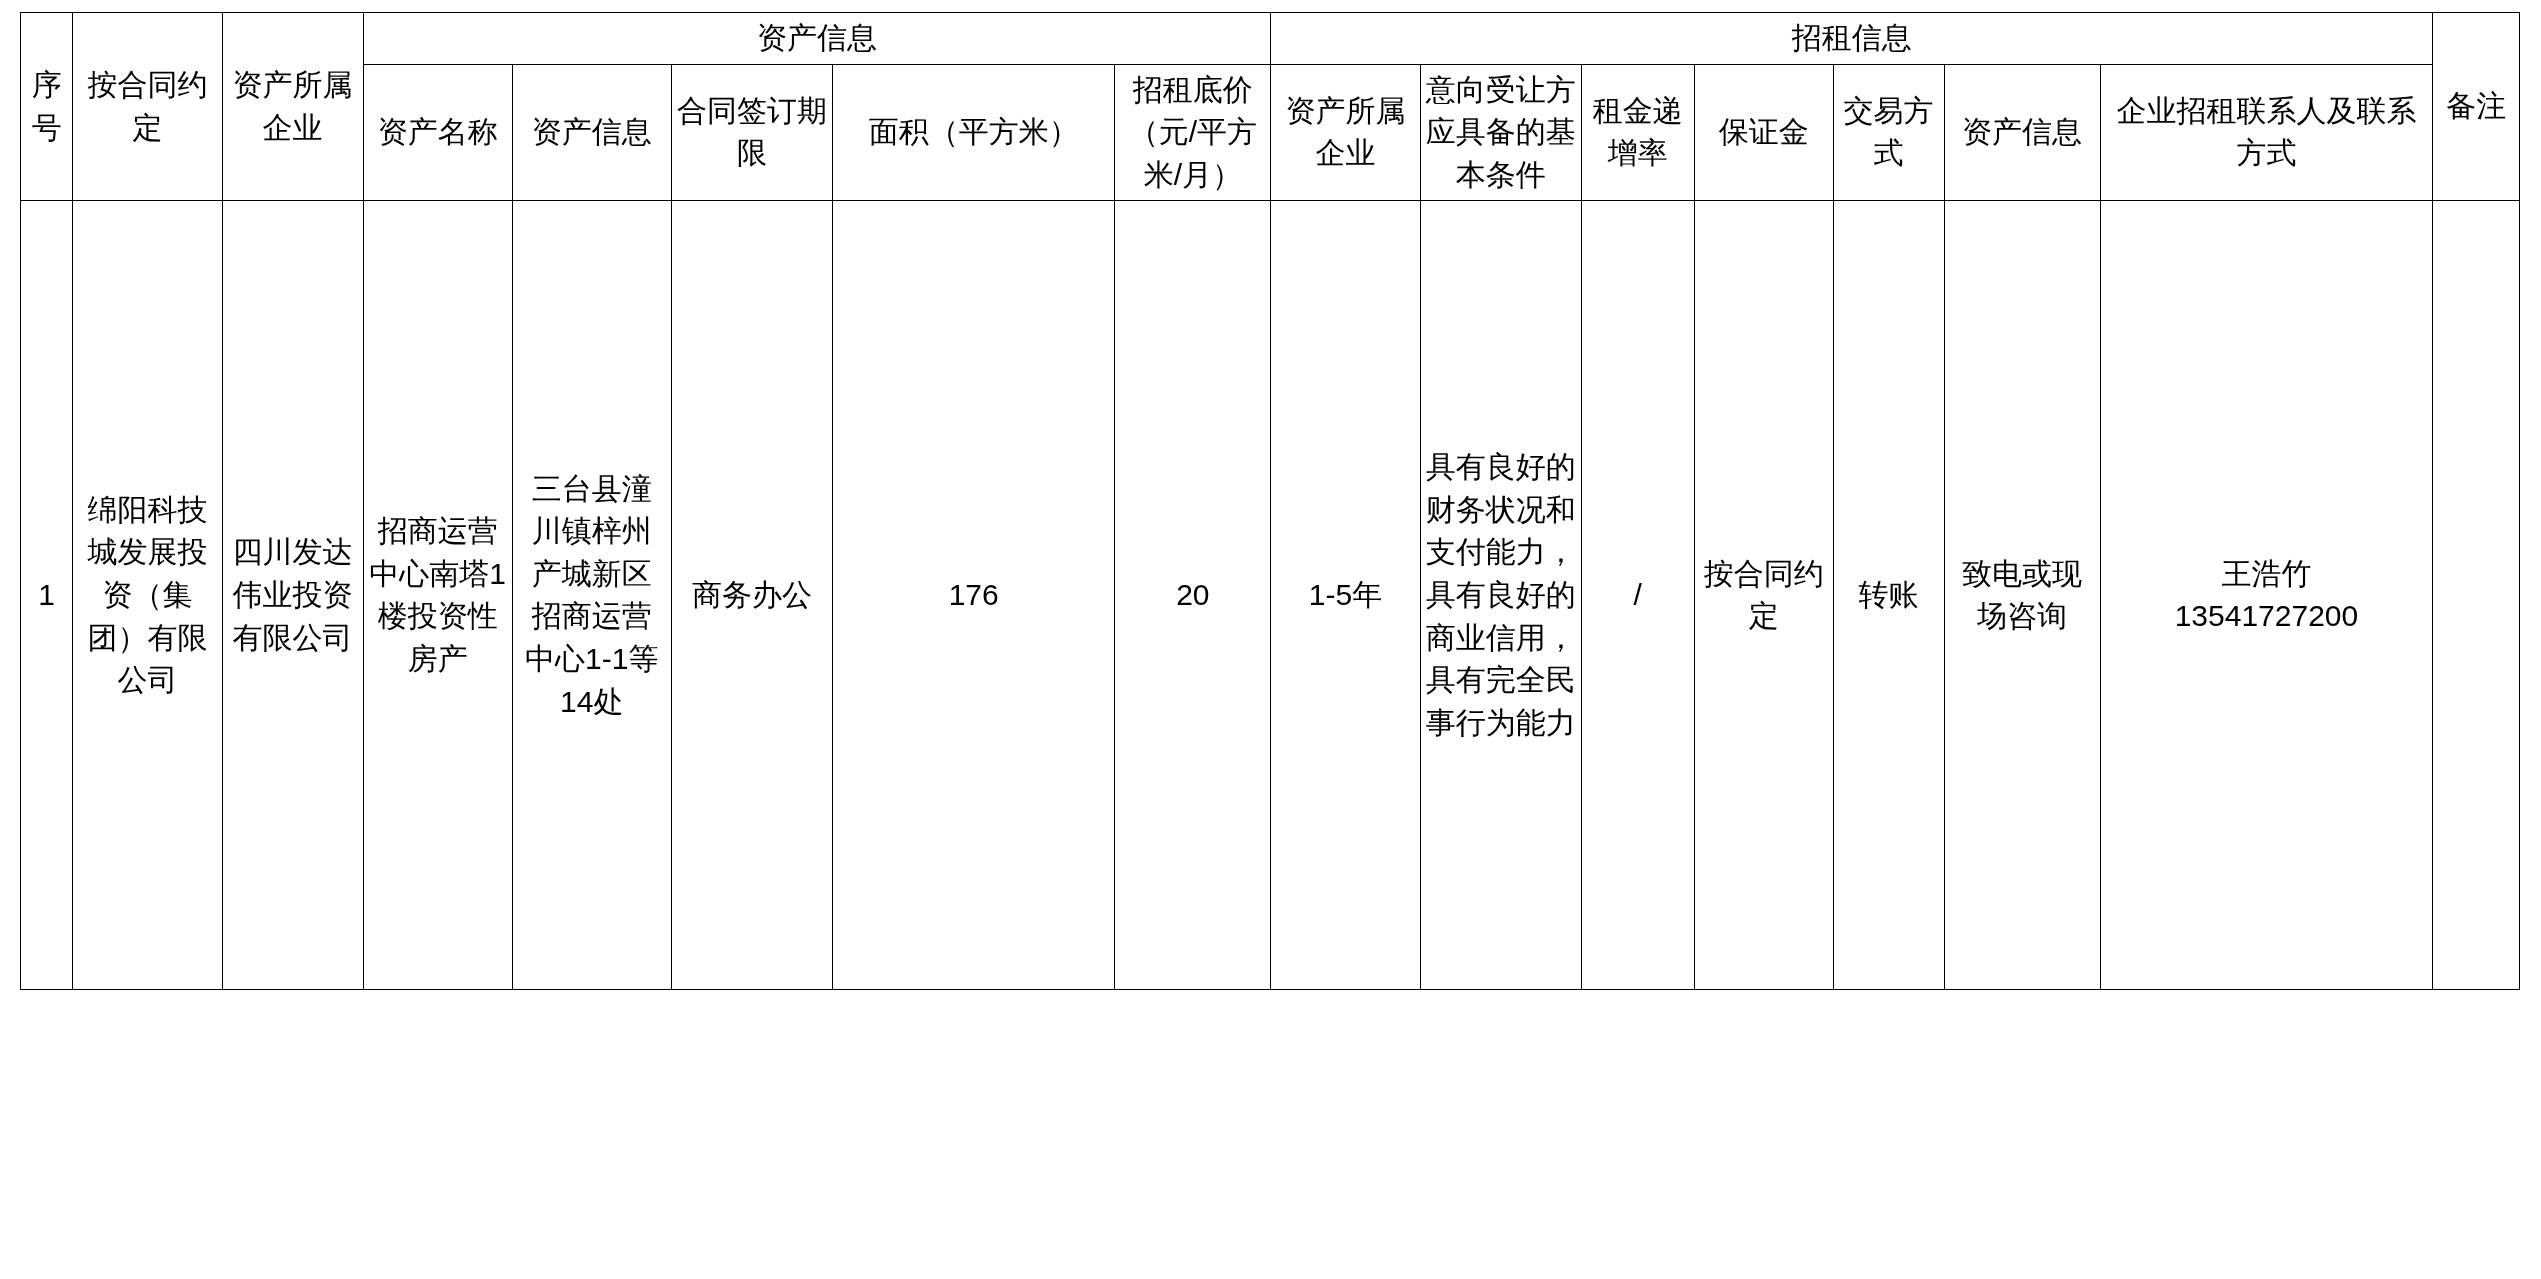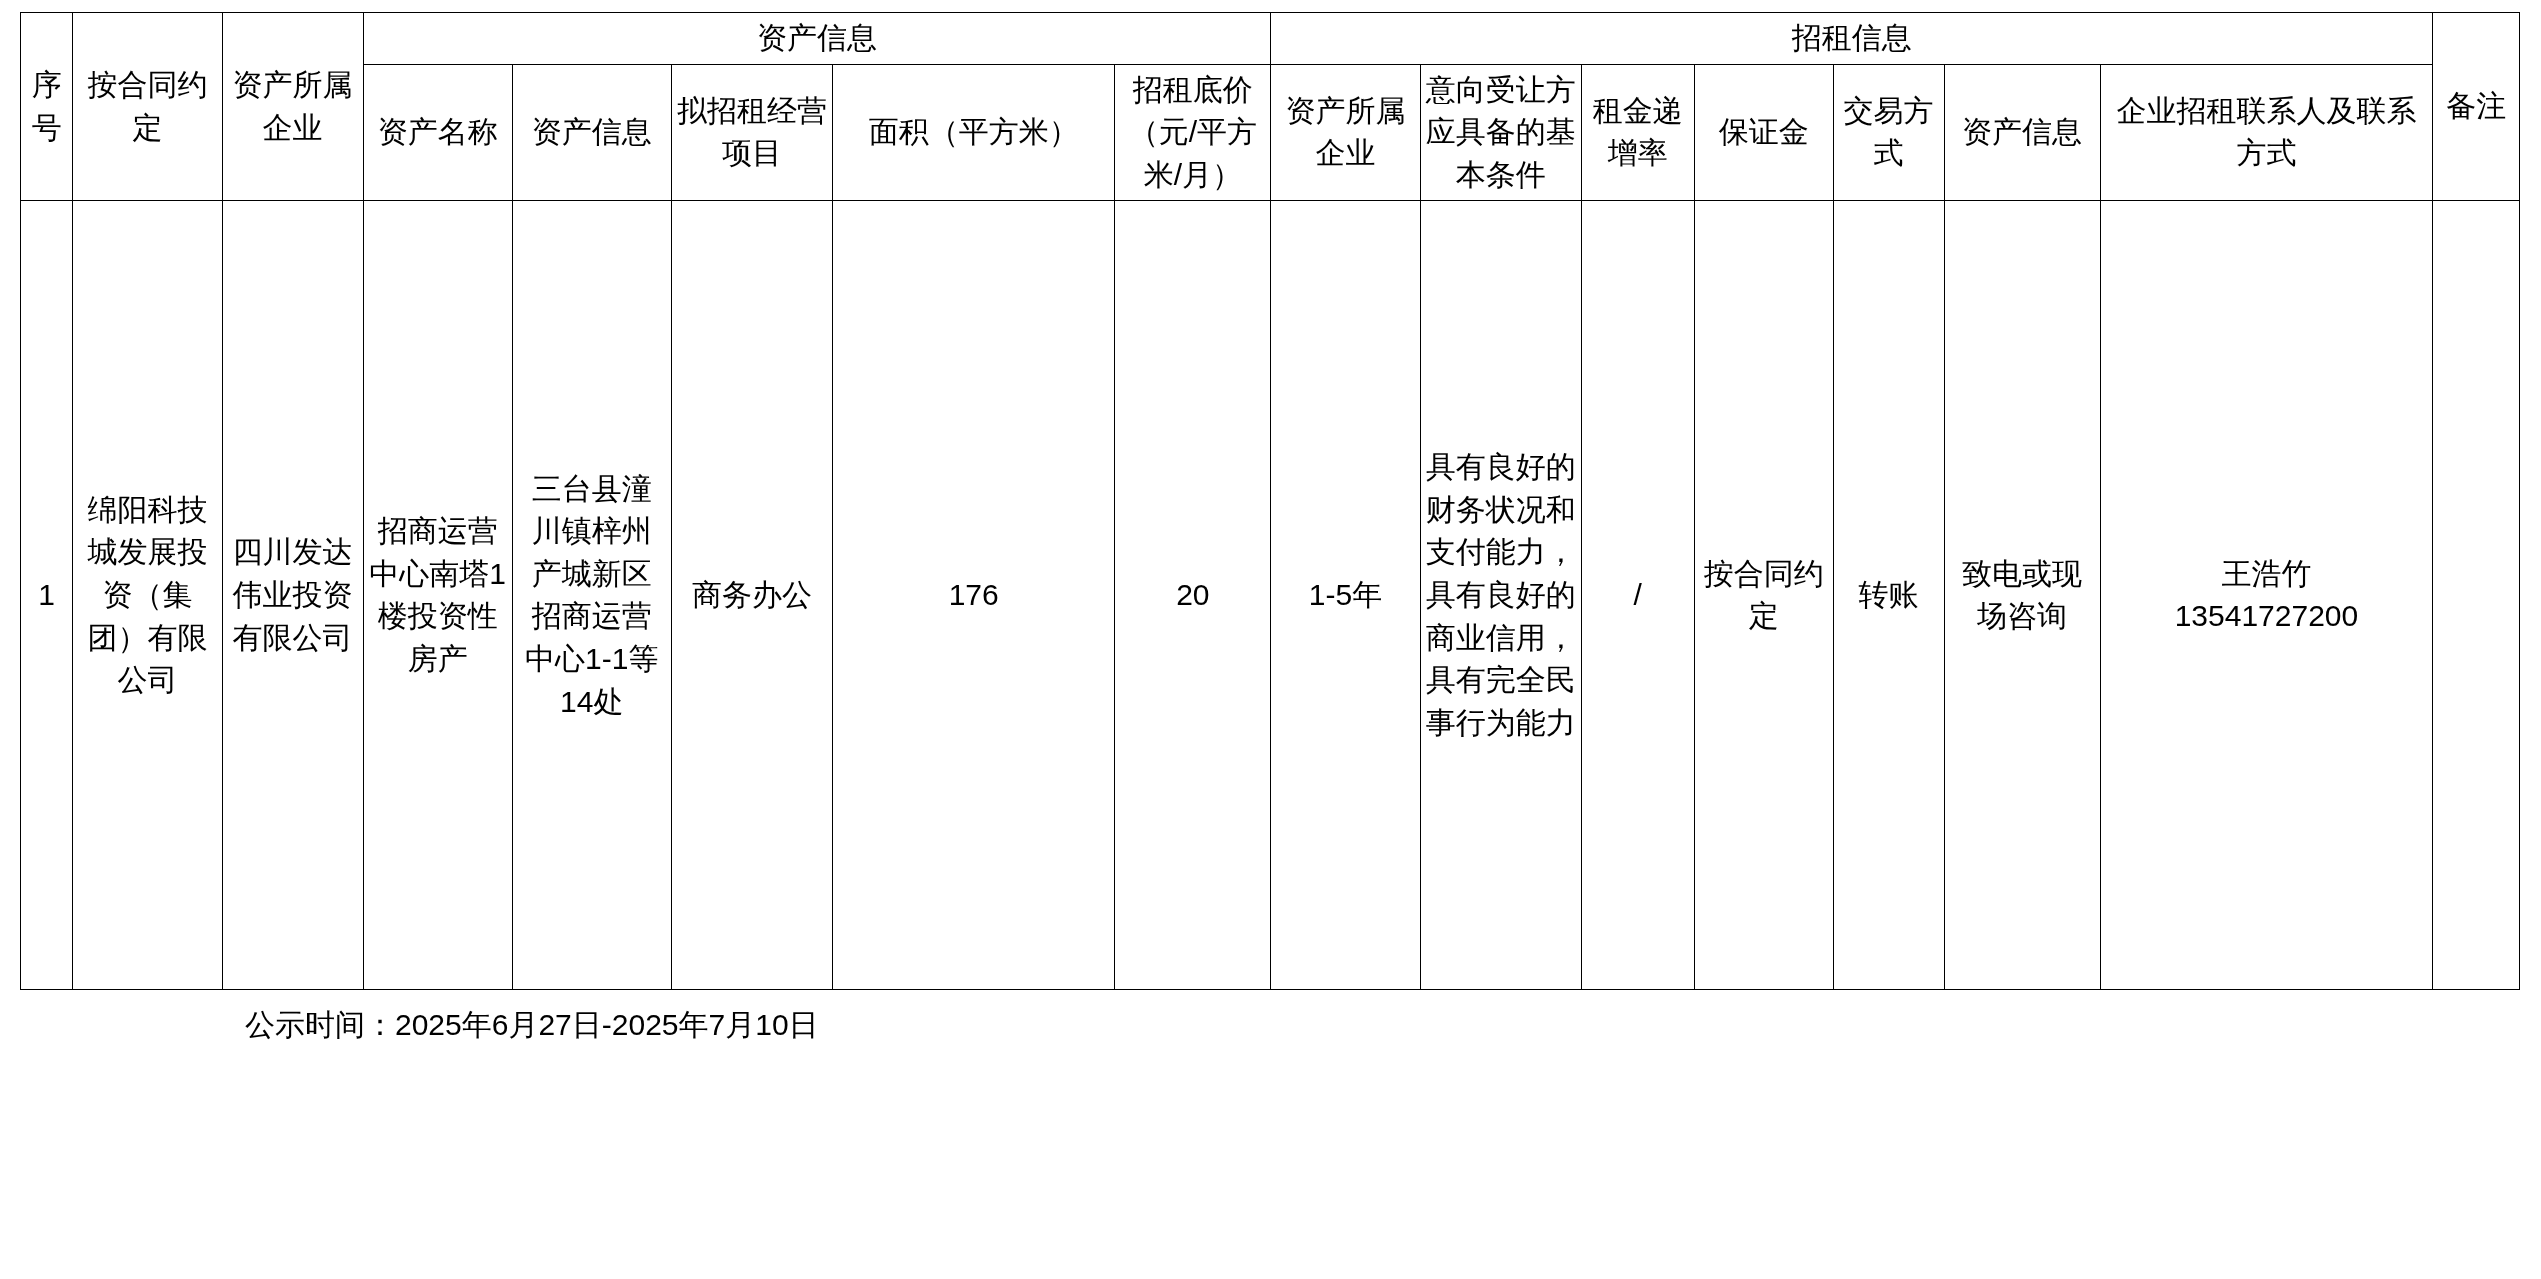--- a/index.html
+++ b/index.html
@@ -112,21 +112,21 @@
         <th rowspan="2" class="seq-vertical">序号</th>
         <th rowspan="2">按合同约定</th>
         <th rowspan="2">资产所属企业</th>
         <th colspan="5" class="group-header">资产信息</th>
         <th colspan="7" class="group-header">招租信息</th>
         <th rowspan="2">备注</th>
       </tr>
       <tr>
         <th>资产名称</th>
         <th>资产信息</th>
-        <th>拟招租经营项目</th>
+        <th>合同签订期限</th>
         <th>面积（平方米）</th>
         <th>招租底价（元/平方米/月）</th>
         <th>资产所属企业</th>
         <th>意向受让方应具备的基本条件</th>
         <th>租金递增率</th>
         <th>保证金</th>
         <th>交易方式</th>
         <th>资产信息</th>
         <th>企业招租联系人及联系方式</th>
       </tr>
@@ -149,15 +149,14 @@
         <td class="cell-tall">致电或现场咨询</td>
         <td class="contact-cell">
           <div>王浩竹</div>
           <div>13541727200</div>
         </td>
         <td></td>
       </tr>
     </tbody>
   </table>
 
-  <div class="notice">公示时间：2025年6月27日-2025年7月10日</div>
 
 </div>
 
 </body></html>

